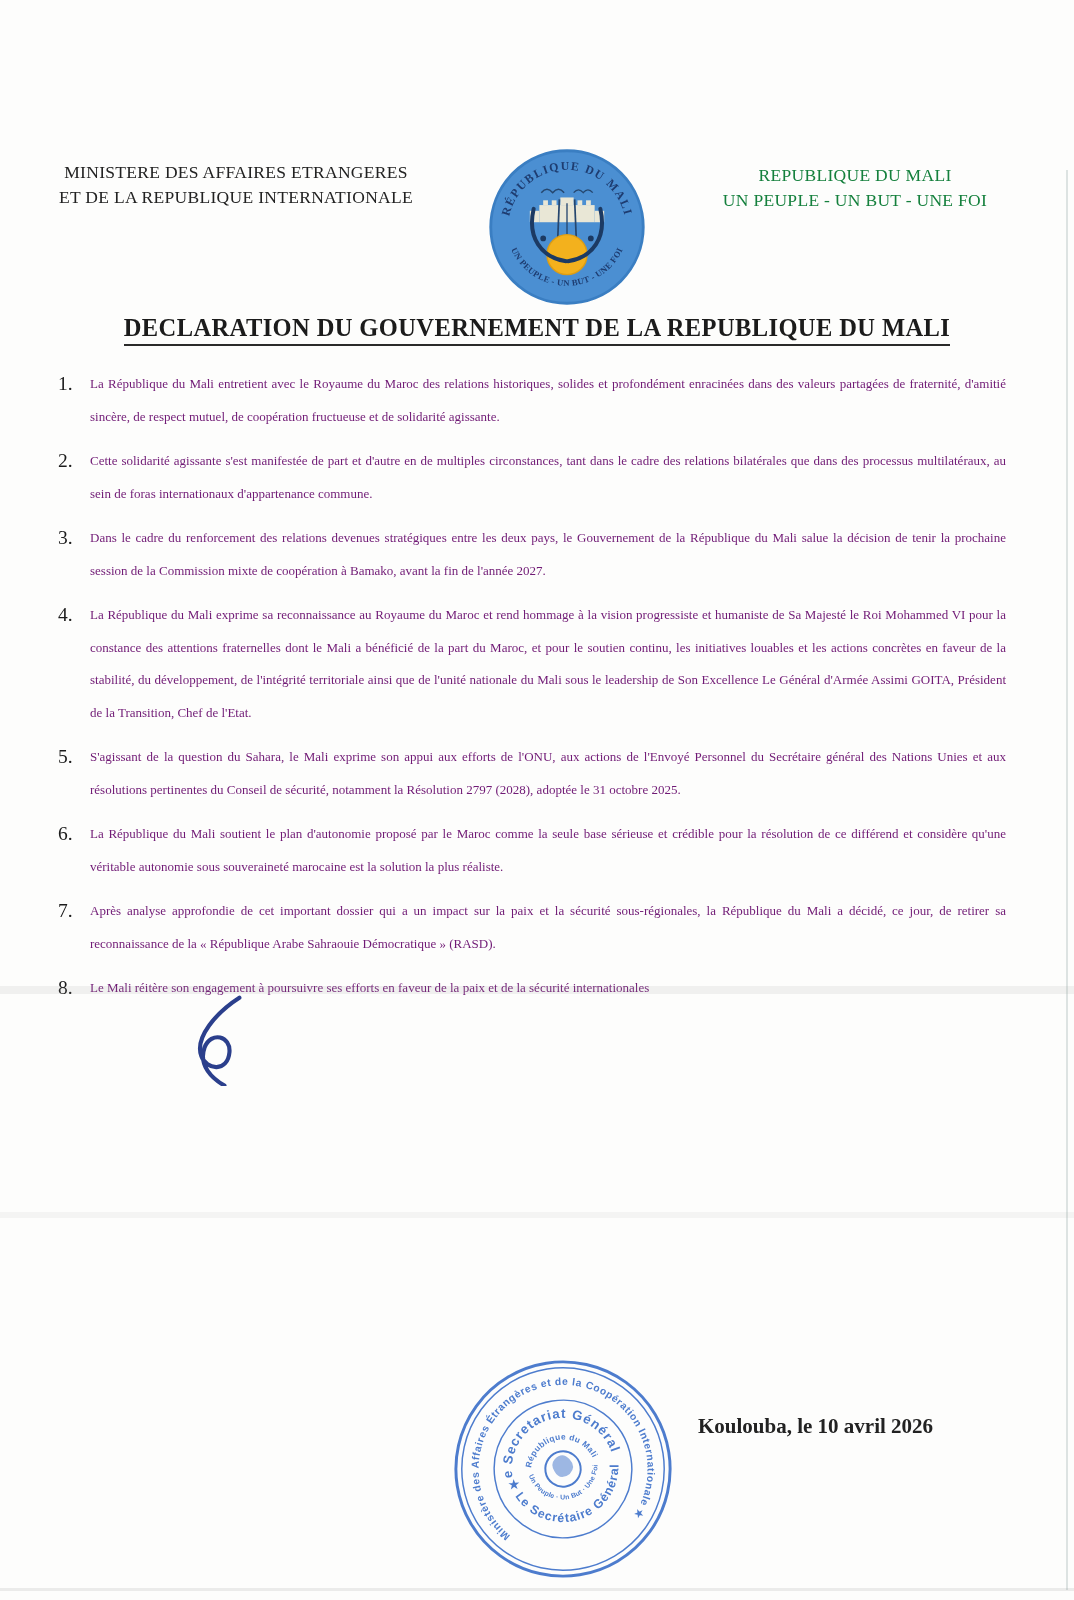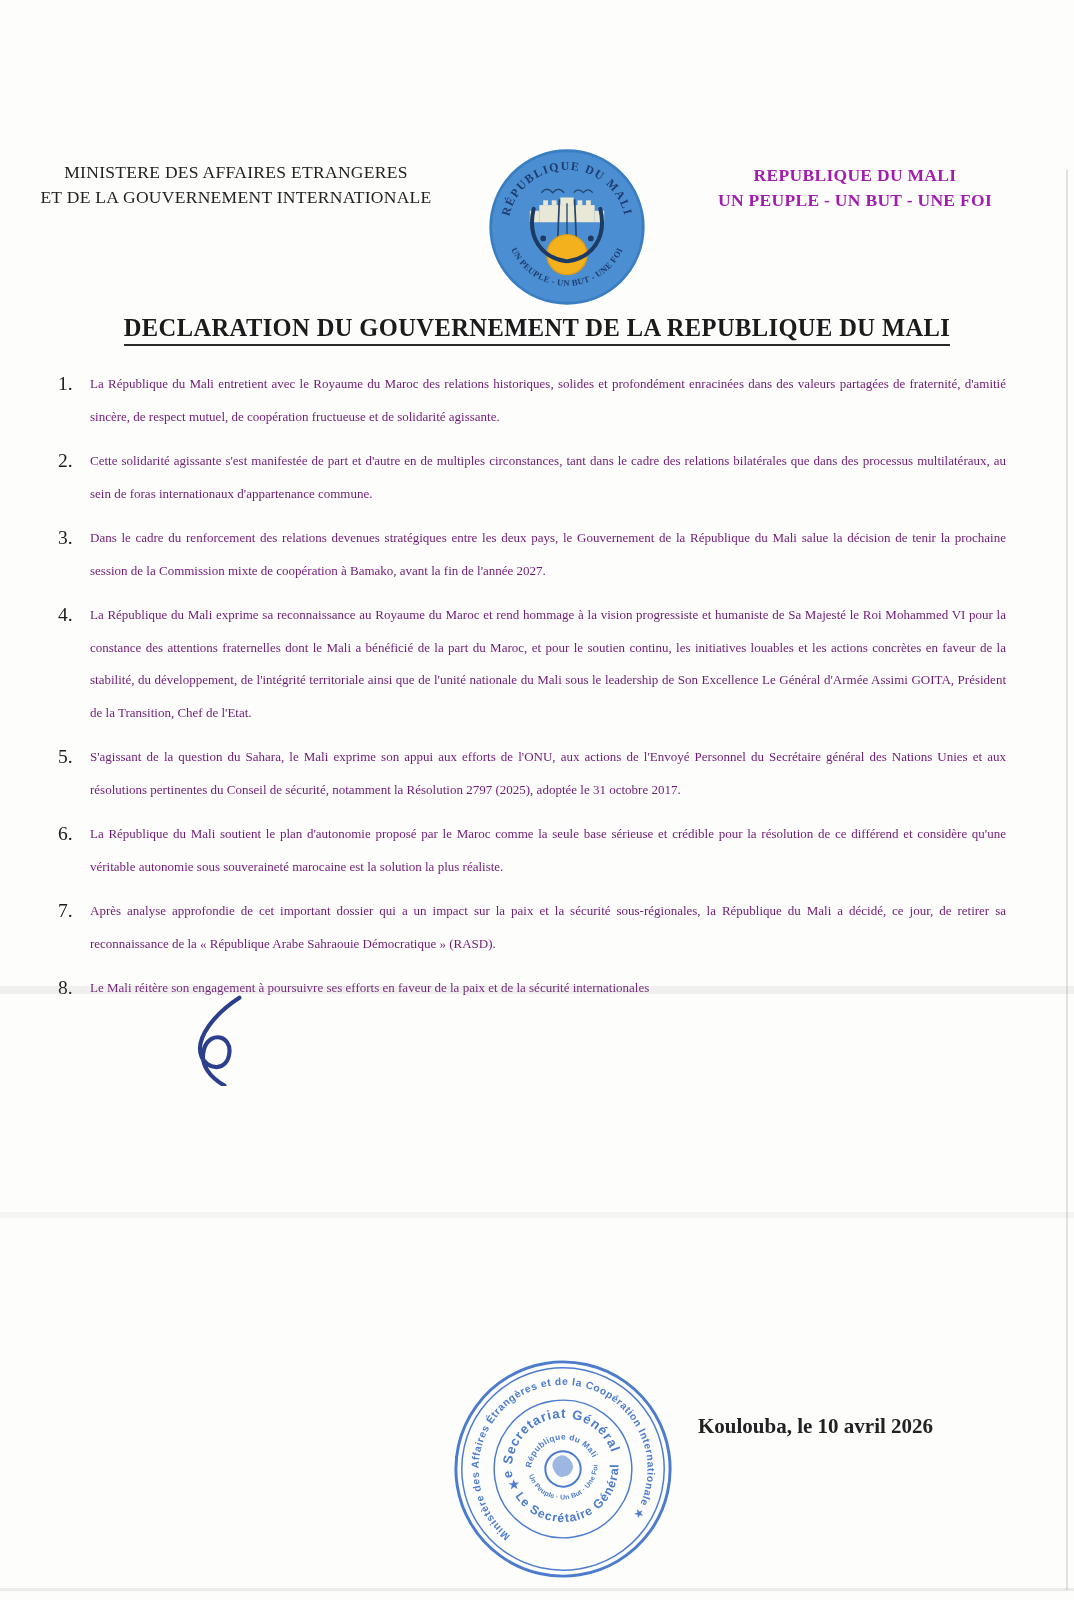--- a/index.html
+++ b/index.html
@@ -13,22 +13,22 @@
     color:#1c1c1c;
   }
   
   .hdr-left{
     position:absolute;left:38px;top:160px;width:396px;
     text-align:center;font-weight:normal;font-size:17.5px;line-height:25px;
     letter-spacing:.3px;color:#222;
   }
   .hdr-right{
     position:absolute;left:688px;top:163px;width:334px;
-    text-align:center;font-weight:bold;font-size:17.5px;line-height:25px;
-    letter-spacing:.3px;color:#a21caf;
+    text-align:center;font-weight:normal;font-size:17.5px;line-height:25px;
+    letter-spacing:.3px;color:#15803d;
   }
   .emblem{position:absolute;left:486px;top:146px;width:162px;height:162px;}
   
   .title-wrap{position:absolute;left:0;top:314px;width:1074px;text-align:center;}
   .title{
     display:inline-block;font-weight:bold;font-size:24.5px;letter-spacing:.4px;
     color:#1b1b1b;border-bottom:2.5px solid #2a2a2a;padding-bottom:2px;
   }
   
   .plist{position:absolute;left:58px;top:368px;width:948px;}
@@ -51,21 +51,21 @@
   .edge-r{position:absolute;left:1066px;top:170px;width:2px;height:1420px;background:rgba(140,160,158,.28);}
   .edge-b{position:absolute;left:0;top:1588px;width:1074px;height:3px;background:rgba(130,130,130,.14);}
 </style>
 </head>
 <body>
 
 <div class="page">
 
   <div class="hdr-left">
     <div>MINISTERE DES AFFAIRES ETRANGERES</div>
-    <div>ET DE LA GOUVERNEMENT INTERNATIONALE</div>
+    <div>ET DE LA REPUBLIQUE INTERNATIONALE</div>
   </div>
 
   <div class="emblem">
     <svg viewBox="0 0 170 170" width="162" height="162">
       <circle cx="85" cy="85" r="80" fill="#4b8fd2" stroke="#3a7ec2" stroke-width="3"></circle>
 
       <g opacity="0.92">
         <rect x="56" y="62" width="58" height="18" fill="#f7efd7"></rect>
         <rect x="46" y="68" width="10" height="12" fill="#f7efd7"></rect>
         <rect x="114" y="68" width="10" height="12" fill="#f7efd7"></rect>
@@ -129,21 +129,21 @@
       <div class="ptext">Dans le cadre du renforcement des relations devenues stratégiques entre les deux pays, le Gouvernement de la République du Mali salue la décision de tenir la prochaine session de la Commission mixte de coopération à Bamako, avant la fin de l'année 2027.</div>
     </div>
 
     <div class="pitem">
       <div class="pnum">4.</div>
       <div class="ptext">La République du Mali exprime sa reconnaissance au Royaume du Maroc et rend hommage à la vision progressiste et humaniste de Sa Majesté le Roi Mohammed VI pour la constance des attentions fraternelles dont le Mali a bénéficié de la part du Maroc, et pour le soutien continu, les initiatives louables et les actions concrètes en faveur de la stabilité, du développement, de l'intégrité territoriale ainsi que de l'unité nationale du Mali sous le leadership de Son Excellence Le Général d'Armée Assimi GOITA, Président de la Transition, Chef de l'Etat.</div>
     </div>
 
     <div class="pitem">
       <div class="pnum">5.</div>
-      <div class="ptext">S'agissant de la question du Sahara, le Mali exprime son appui aux efforts de l'ONU, aux actions de l'Envoyé Personnel du Secrétaire général des Nations Unies et aux résolutions pertinentes du Conseil de sécurité, notamment la Résolution 2797 (2025), adoptée le 31 octobre 2017.</div>
+      <div class="ptext">S'agissant de la question du Sahara, le Mali exprime son appui aux efforts de l'ONU, aux actions de l'Envoyé Personnel du Secrétaire général des Nations Unies et aux résolutions pertinentes du Conseil de sécurité, notamment la Résolution 2797 (2028), adoptée le 31 octobre 2025.</div>
     </div>
 
     <div class="pitem">
       <div class="pnum">6.</div>
       <div class="ptext">La République du Mali soutient le plan d'autonomie proposé par le Maroc comme la seule base sérieuse et crédible pour la résolution de ce différend et considère qu'une véritable autonomie sous souveraineté marocaine est la solution la plus réaliste.</div>
     </div>
 
     <div class="pitem">
       <div class="pnum">7.</div>
       <div class="ptext">Après analyse approfondie de cet important dossier qui a un impact sur la paix et la sécurité sous-régionales, la République du Mali a décidé, ce jour, de retirer sa reconnaissance de la « République Arabe Sahraouie Démocratique » (RASD).</div>

